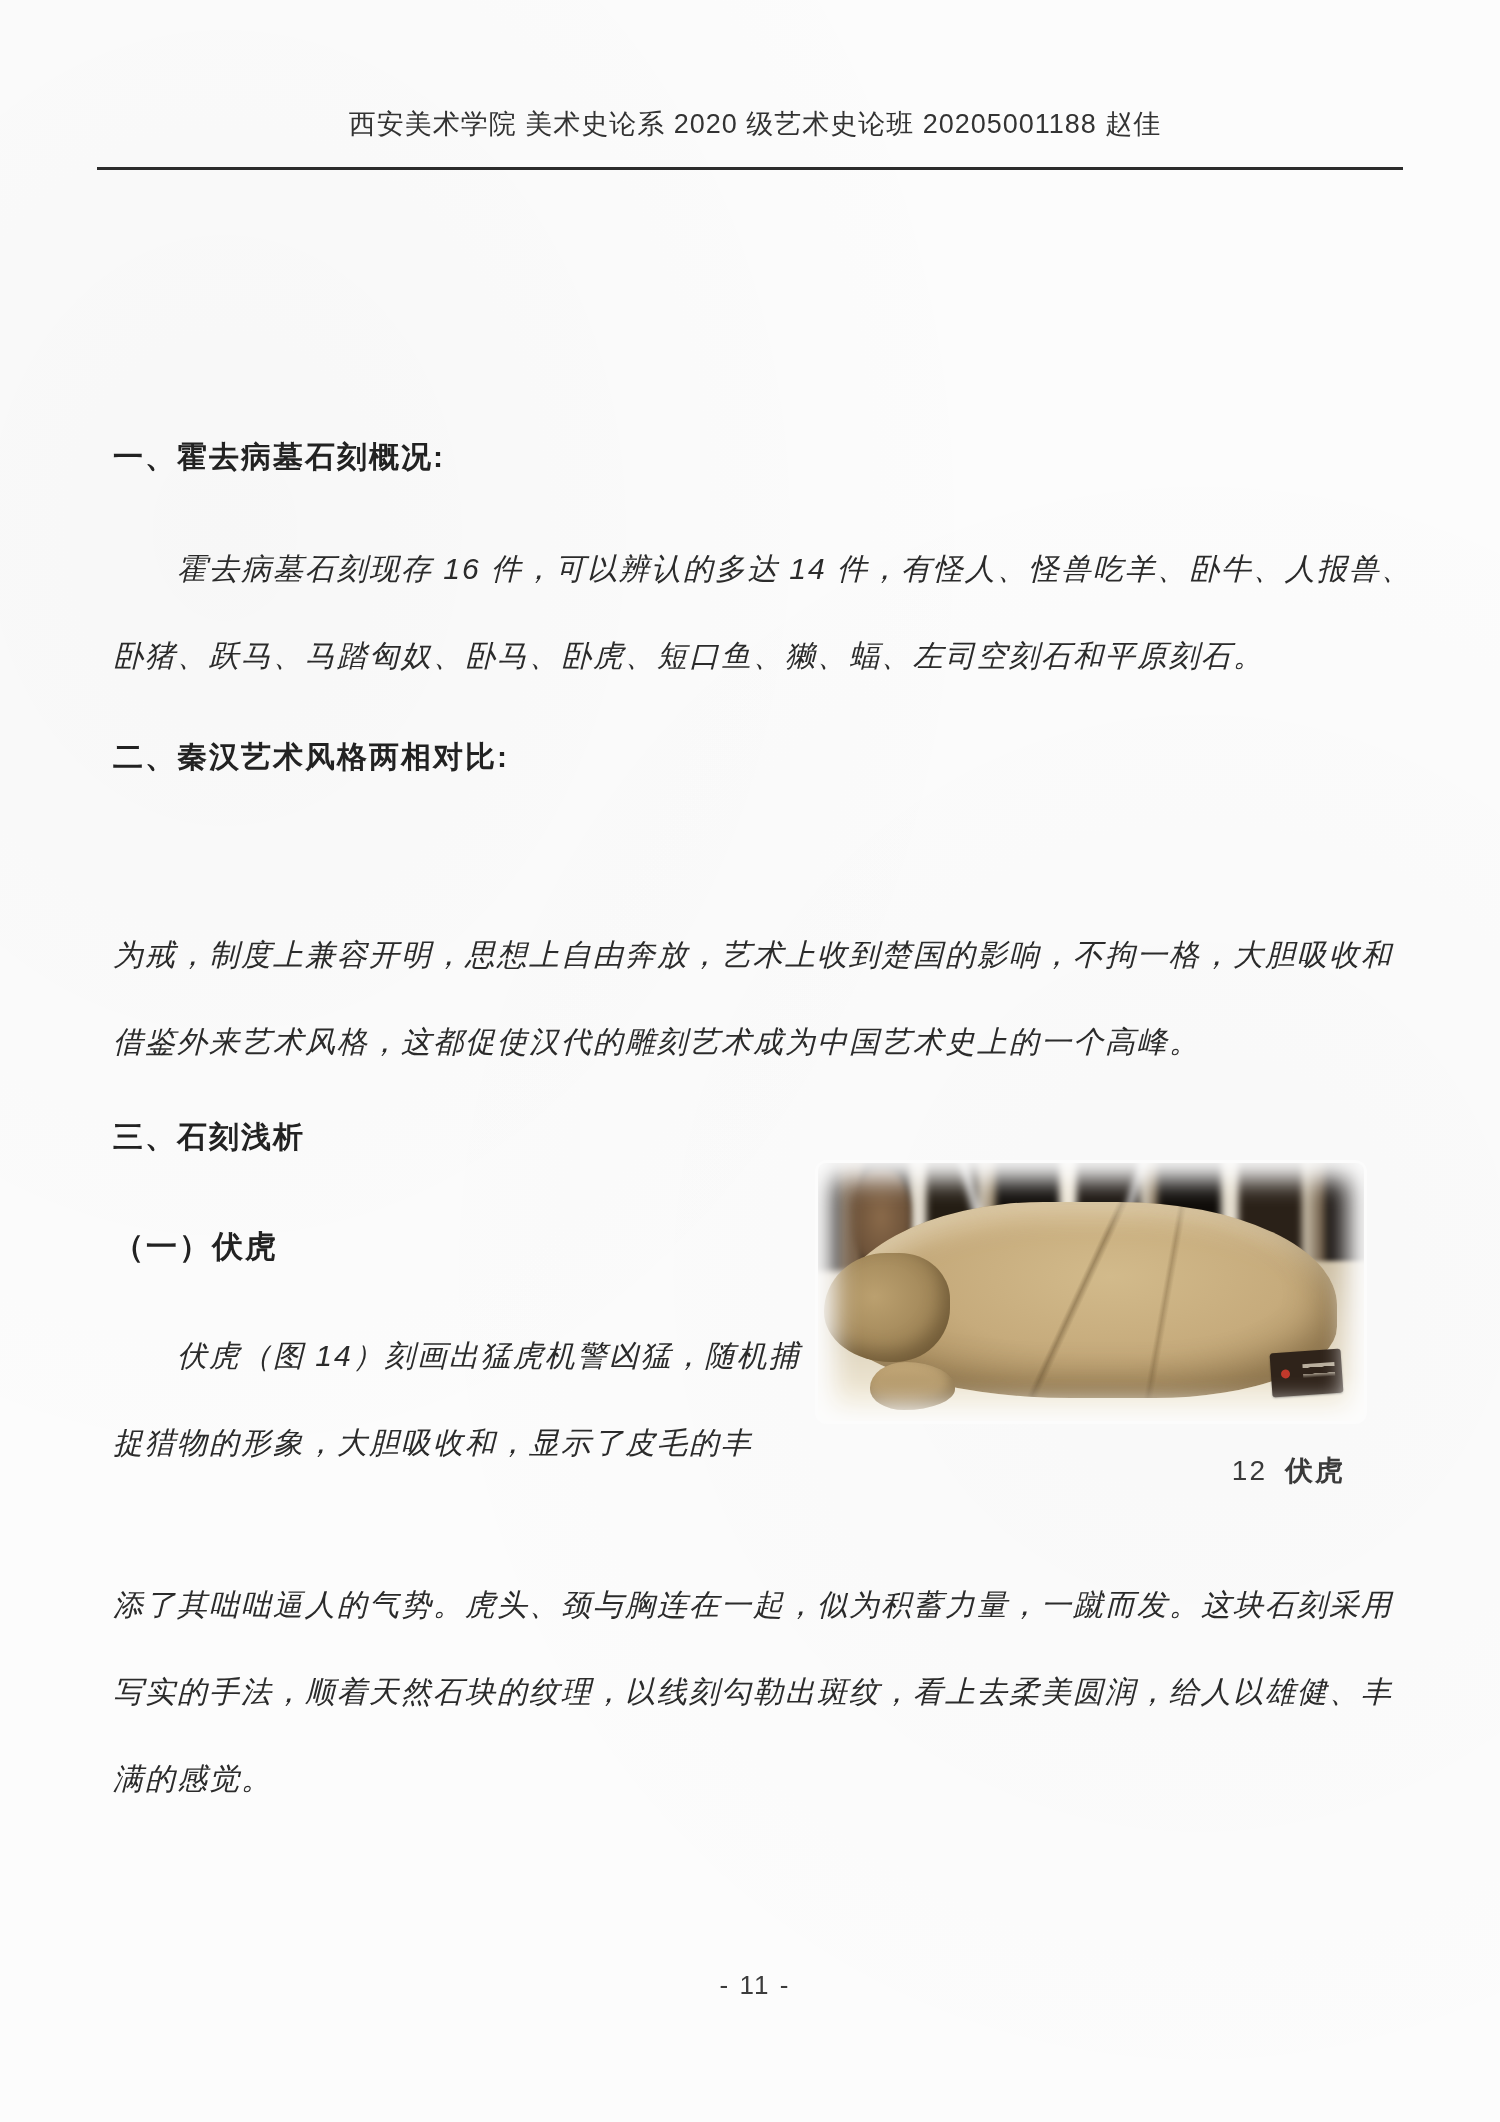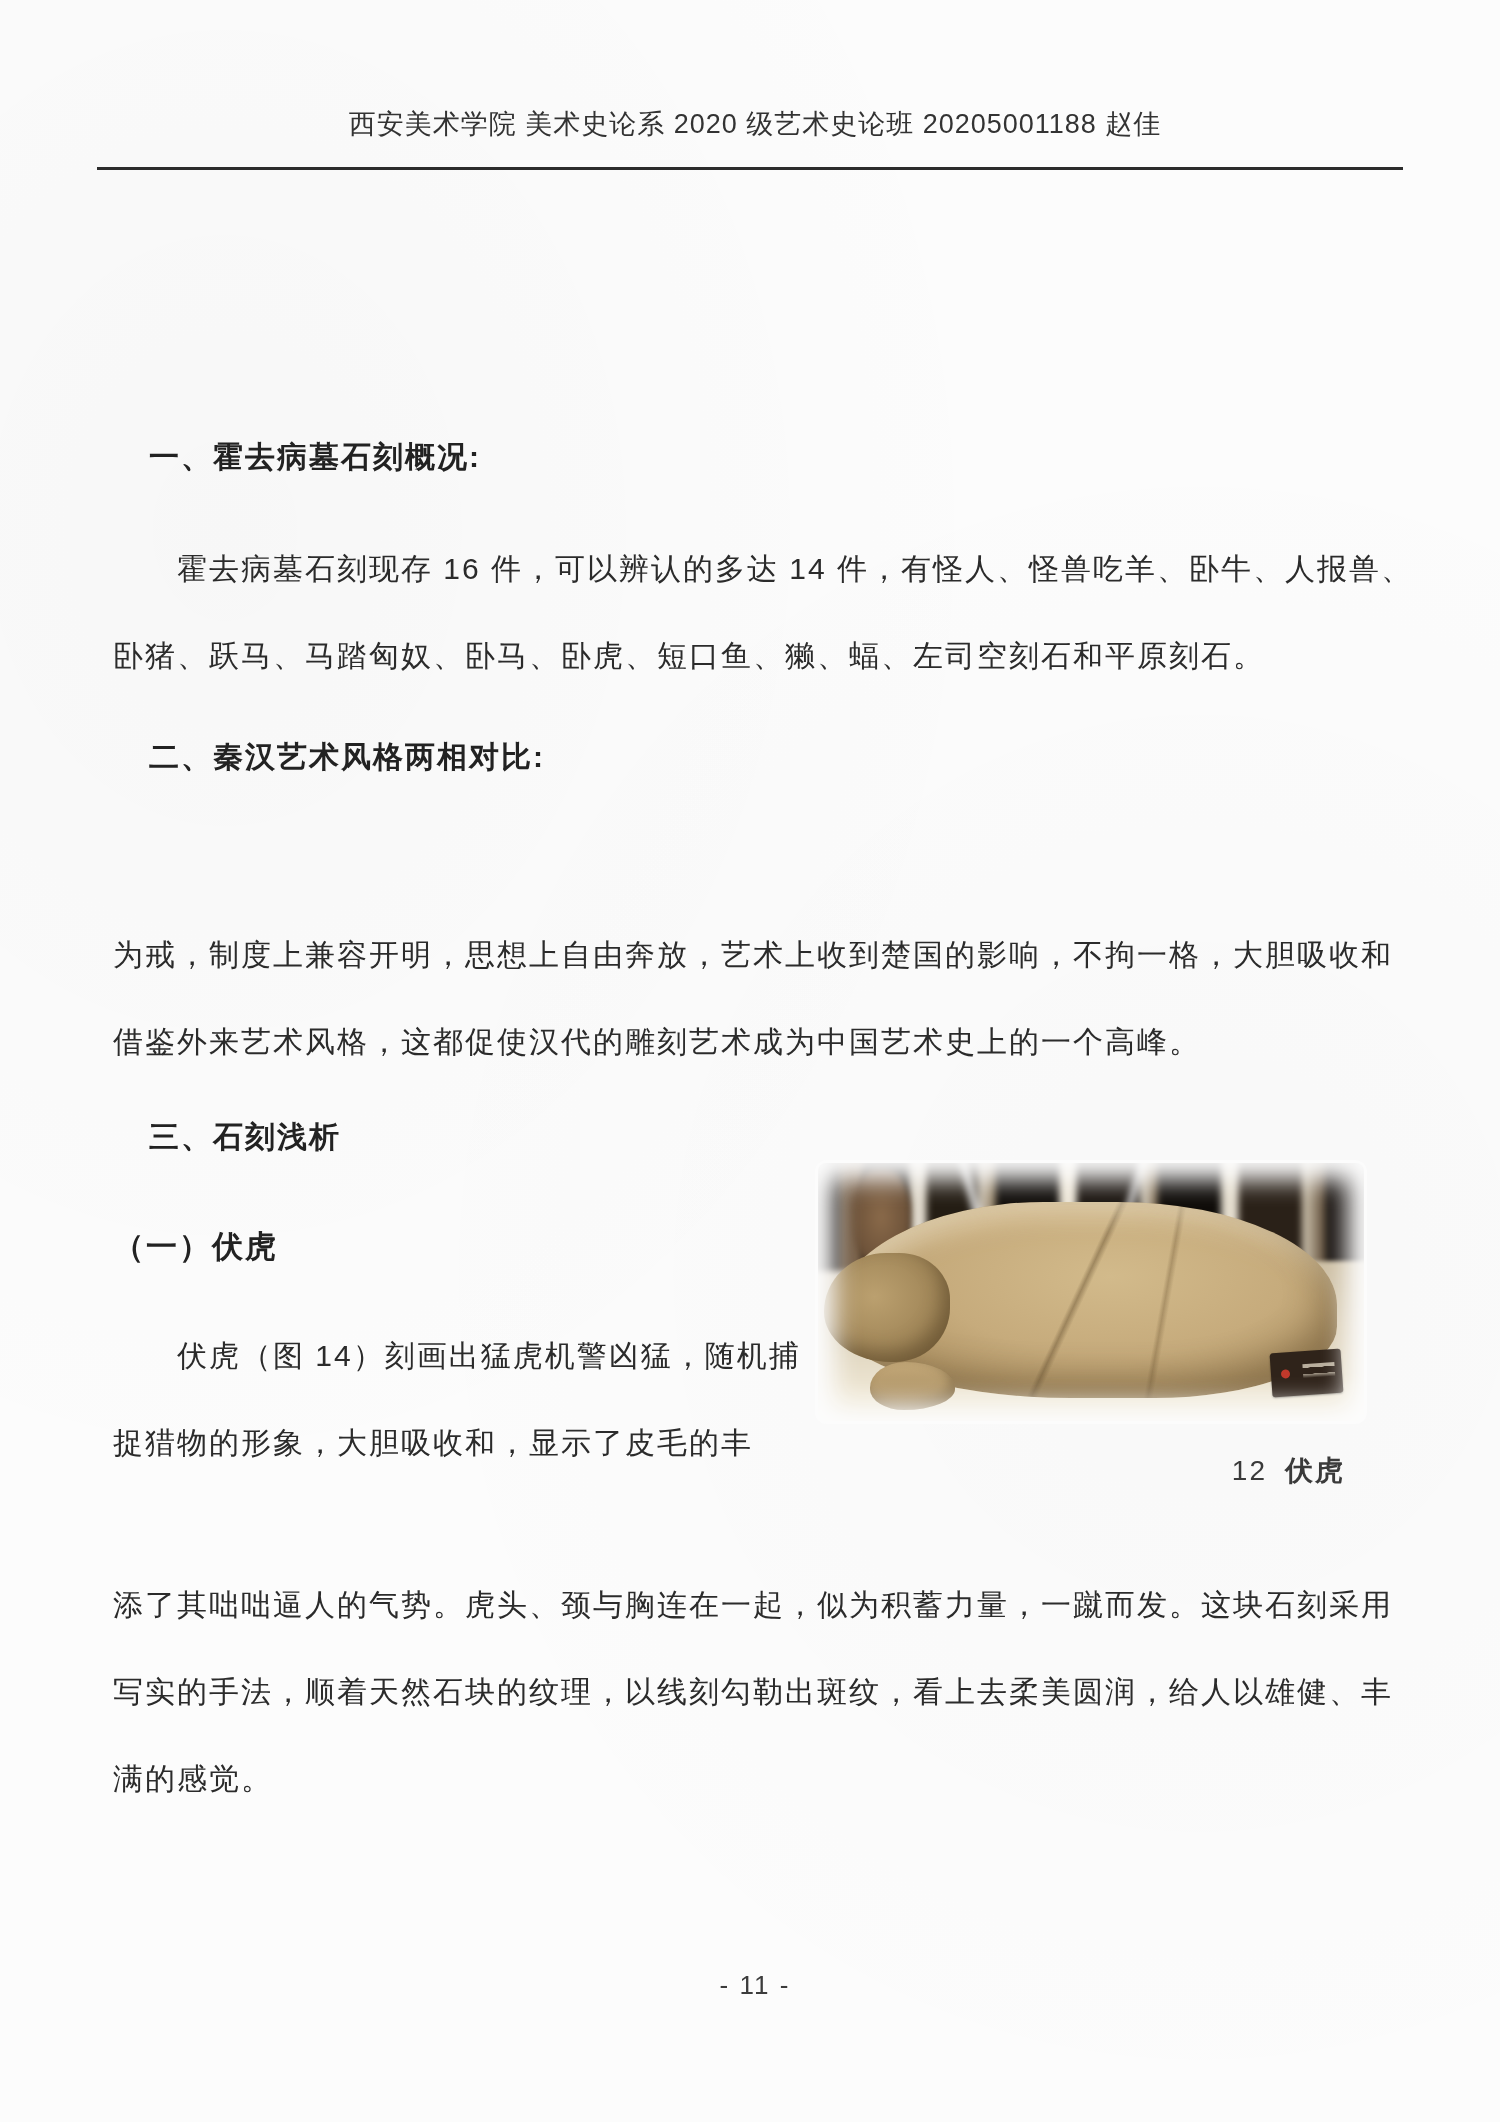--- a/index.html
+++ b/index.html
@@ -25,25 +25,25 @@
   .rule {
     top:167px; left:97px; width:1306px; height:3px;
     background:#2c2c2c;
   }
   .doc-title {
     top:190px; font-size:40px; font-weight:bold; letter-spacing:4px; color:#1e1e1e;
   }
   .heading {
     left:113px; font-size:30px; font-weight:bold; letter-spacing:2px; color:#222;
     white-space:nowrap;
-    margin-left:36px;
   }
   .bodyline {
     left:113px; font-size:30px; letter-spacing:2px; color:#2b2b2b;
     white-space:nowrap;
+    font-style:italic;
   }
   .indent { padding-left:64px; }
   .subheading {
     left:113px; font-size:31px; font-weight:bold; letter-spacing:2px; color:#222;
     white-space:nowrap;
   }
   .page-number {
     top:1970px; font-size:26px; color:#3c3c3c; letter-spacing:2px;
   }
 

